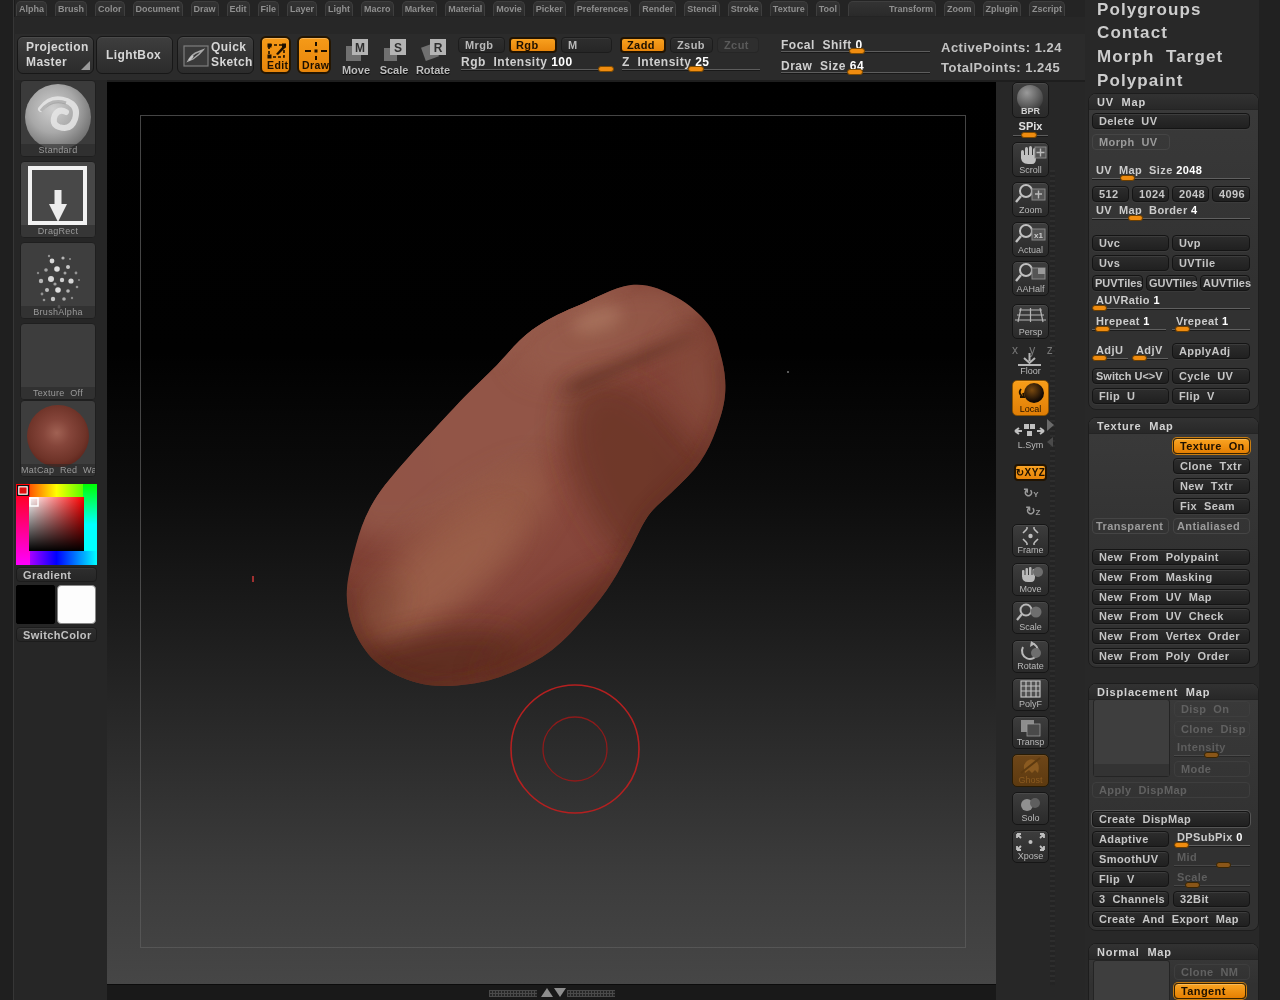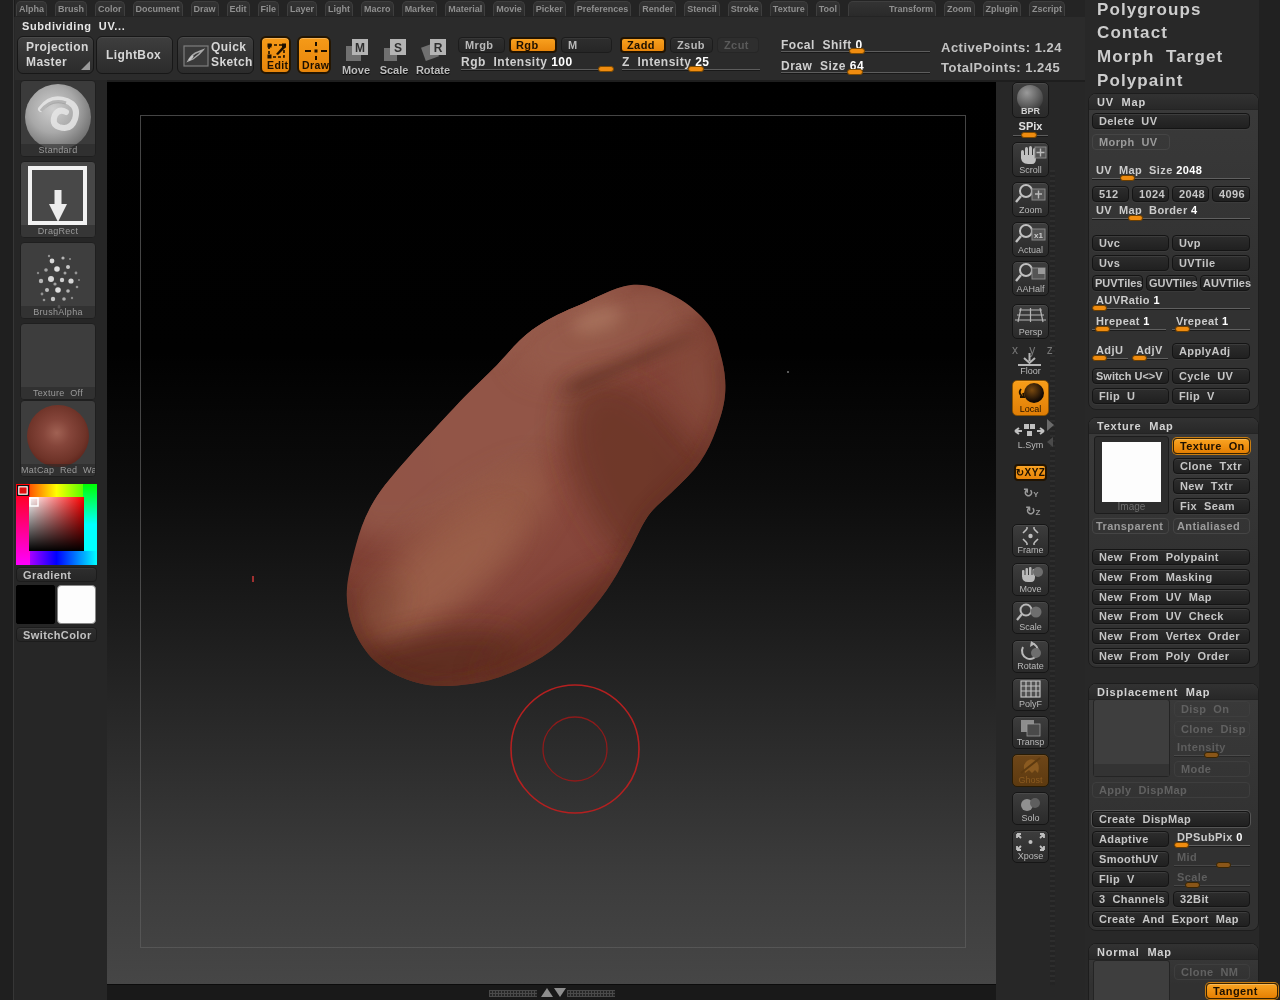--- a/index.html
+++ b/index.html
@@ -116,23 +116,20 @@
         <div class="mtab" style="position:relative;">Stroke</div>
         <div class="mtab" style="position:relative;">Texture</div>
         <div class="mtab" style="position:relative;">Tool</div>
         <div class="mtab" style="position:relative;padding-left:40px;">Transform</div>
         <div class="mtab" style="position:relative;">Zoom</div>
         <div class="mtab" style="position:relative;">Zplugin</div>
         <div class="mtab" style="position:relative;">Zscript</div>
       </div>
 </div>
 
-<div id="statusrow">
-      <div id="statustext">Subdividing&nbsp; UV...</div>
-    </div>
 
 <div id="toolbar"></div>
 <div id="tbline"></div>
 
 <div class="bigbtn" style="left:17px;top:36px;width:77px;height:38px;">
   <div style="position:absolute;left:8px;top:3px;line-height:15px;">Projection<br>Master</div>
   <div style="position:absolute;right:3px;bottom:3px;width:0;height:0;border-left:9px solid transparent;border-bottom:9px solid #9a9a9a;"></div>
 </div>
 <div class="bigbtn" style="left:96px;top:36px;width:77px;height:38px;">
   <div style="position:absolute;left:9px;top:11px;">LightBox</div>
@@ -679,24 +676,20 @@
     <div class="pbtn" style="left:83px;top:249px;width:78px;">ApplyAdj</div>
     <div class="pbtn" style="left:3px;top:274px;width:77px;padding-left:3px;letter-spacing:0;">Switch&nbsp;U&lt;&gt;V</div>
     <div class="pbtn" style="left:83px;top:274px;width:78px;">Cycle&nbsp; UV</div>
     <div class="pbtn" style="left:3px;top:294px;width:77px;">Flip&nbsp; U</div>
     <div class="pbtn" style="left:83px;top:294px;width:78px;">Flip&nbsp; V</div>
   </div>
 
   <div class="panel" style="top:417px;height:251px;">
     <div class="hstrip"></div>
     <div class="phead" style="top:2px;">Texture&nbsp; Map</div>
-    <div class="abs" style="left:5px;top:18px;width:75px;height:78px;background:#2d2d2d;border:1px solid #1c1c1c;border-radius:3px;">
-      <div style="position:absolute;left:7px;top:5px;width:59px;height:60px;background:#fdfdfd;"></div>
-      <div style="position:absolute;left:0;bottom:1px;width:100%;text-align:center;color:#6e6e6e;font-size:10px;">Image</div>
-    </div>
     <div class="pbtn orange" style="left:84px;top:20px;width:77px;">Texture&nbsp; On</div>
     <div class="pbtn" style="left:84px;top:40px;width:77px;">Clone&nbsp; Txtr</div>
     <div class="pbtn" style="left:84px;top:60px;width:77px;">New&nbsp; Txtr</div>
     <div class="pbtn" style="left:84px;top:80px;width:77px;">Fix&nbsp; Seam</div>
     <div class="pbtn ghost" style="left:3px;top:100px;width:77px;padding-left:3px;">Transparent</div>
     <div class="pbtn ghost" style="left:84px;top:100px;width:77px;padding-left:3px;">Antialiased</div>
     <div class="pbtn" style="left:3px;top:131px;width:158px;">New&nbsp; From&nbsp; Polypaint</div>
     <div class="pbtn" style="left:3px;top:151px;width:158px;">New&nbsp; From&nbsp; Masking</div>
     <div class="pbtn" style="left:3px;top:171px;width:158px;">New&nbsp; From&nbsp; UV&nbsp; Map</div>
     <div class="pbtn" style="left:3px;top:190px;width:158px;">New&nbsp; From&nbsp; UV&nbsp; Check</div>
@@ -733,17 +726,17 @@
     <div class="pbtn" style="left:3px;top:207px;width:77px;">3&nbsp; Channels</div>
     <div class="pbtn" style="left:84px;top:207px;width:77px;">32Bit</div>
     <div class="pbtn" style="left:3px;top:227px;width:158px;">Create&nbsp; And&nbsp; Export&nbsp; Map</div>
   </div>
 
   <div class="panel" style="top:943px;height:70px;">
     <div class="hstrip"></div>
     <div class="phead" style="top:2px;">Normal&nbsp; Map</div>
     <div class="abs" style="left:4px;top:16px;width:77px;height:50px;background:#3e3e3e;border:1px solid #242424;border-radius:3px 3px 0 0;"></div>
     <div class="pbtn off" style="left:85px;top:20px;width:76px;">Clone&nbsp; NM</div>
-    <div class="pbtn orange" style="left:85px;top:39px;width:72px;margin-left:32px;">Tangent</div>
+    <div class="pbtn orange" style="left:85px;top:39px;width:72px;">Tangent</div>
   </div>
 </div>
 
 </div>
 
 </body></html>

